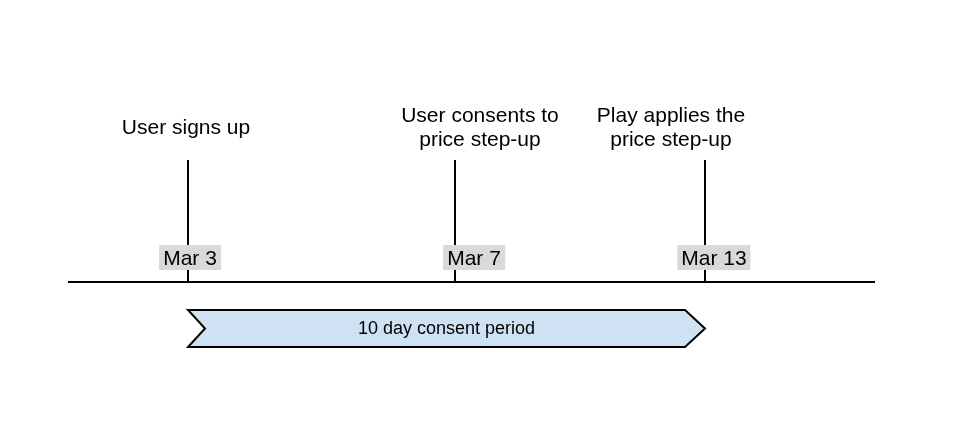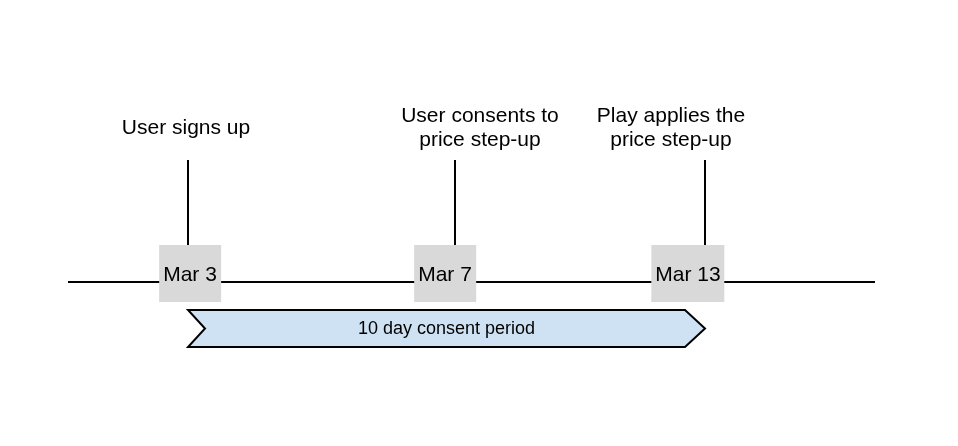--- a/index.html
+++ b/index.html
@@ -54,27 +54,27 @@
   .event-label.e2 { left: 480px; }
   .event-label.e3 { left: 671px; }
 
   .date-badge {
     position: absolute;
     top: 245px;
     transform: translateX(-50%);
     background: var(--date-label-bg, #d9d9d9);
     font-size: 21px;
     line-height: 25px;
-    padding: 16px 4px;
+    padding: 0 4px;
     z-index: 2;
     white-space: nowrap;
   }
   .date-badge.d1 { left: 190px; }
-  .date-badge.d2 { left: 445px; }
-  .date-badge.d3 { left: 688px; }
+  .date-badge.d2 { left: 474px; }
+  .date-badge.d3 { left: 714px; }
 
   .banner-svg {
     position: absolute;
     left: 186px;
     top: 308px;
     width: 522px;
     height: 41px;
   }
   .banner-svg polygon {
     fill: var(--banner-fill, #cfe2f3);

